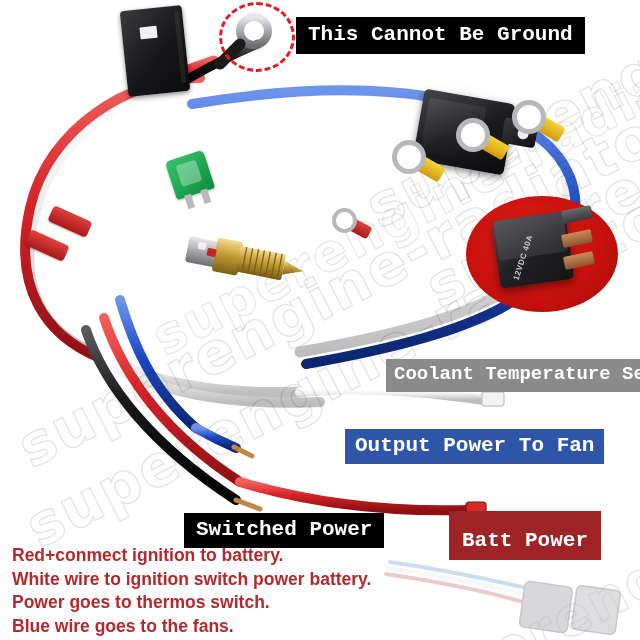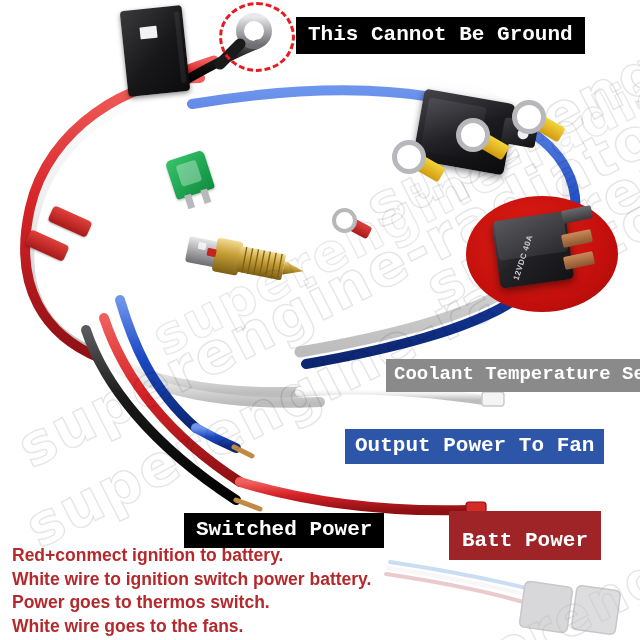--- a/index.html
+++ b/index.html
@@ -345,16 +345,16 @@
   <div class="label lbl-ground">This Cannot Be Ground</div>
   <div class="label lbl-coolant">Coolant Temperature Sensor</div>
   <div class="label lbl-switched">Switched Power</div>
   <div class="label lbl-output">Output Power To Fan</div>
   <div class="label lbl-batt">Batt Power</div>
 
   <div class="instructions">
     <div>Red+conmect ignition to battery.</div>
     <div>White wire to ignition switch power battery.</div>
     <div>Power goes to thermos switch.</div>
-    <div>White wire goes to the fans.</div>
+    <div>Blue wire goes to the fans.</div>
   </div>
 
 </div>
 
 </body></html>

